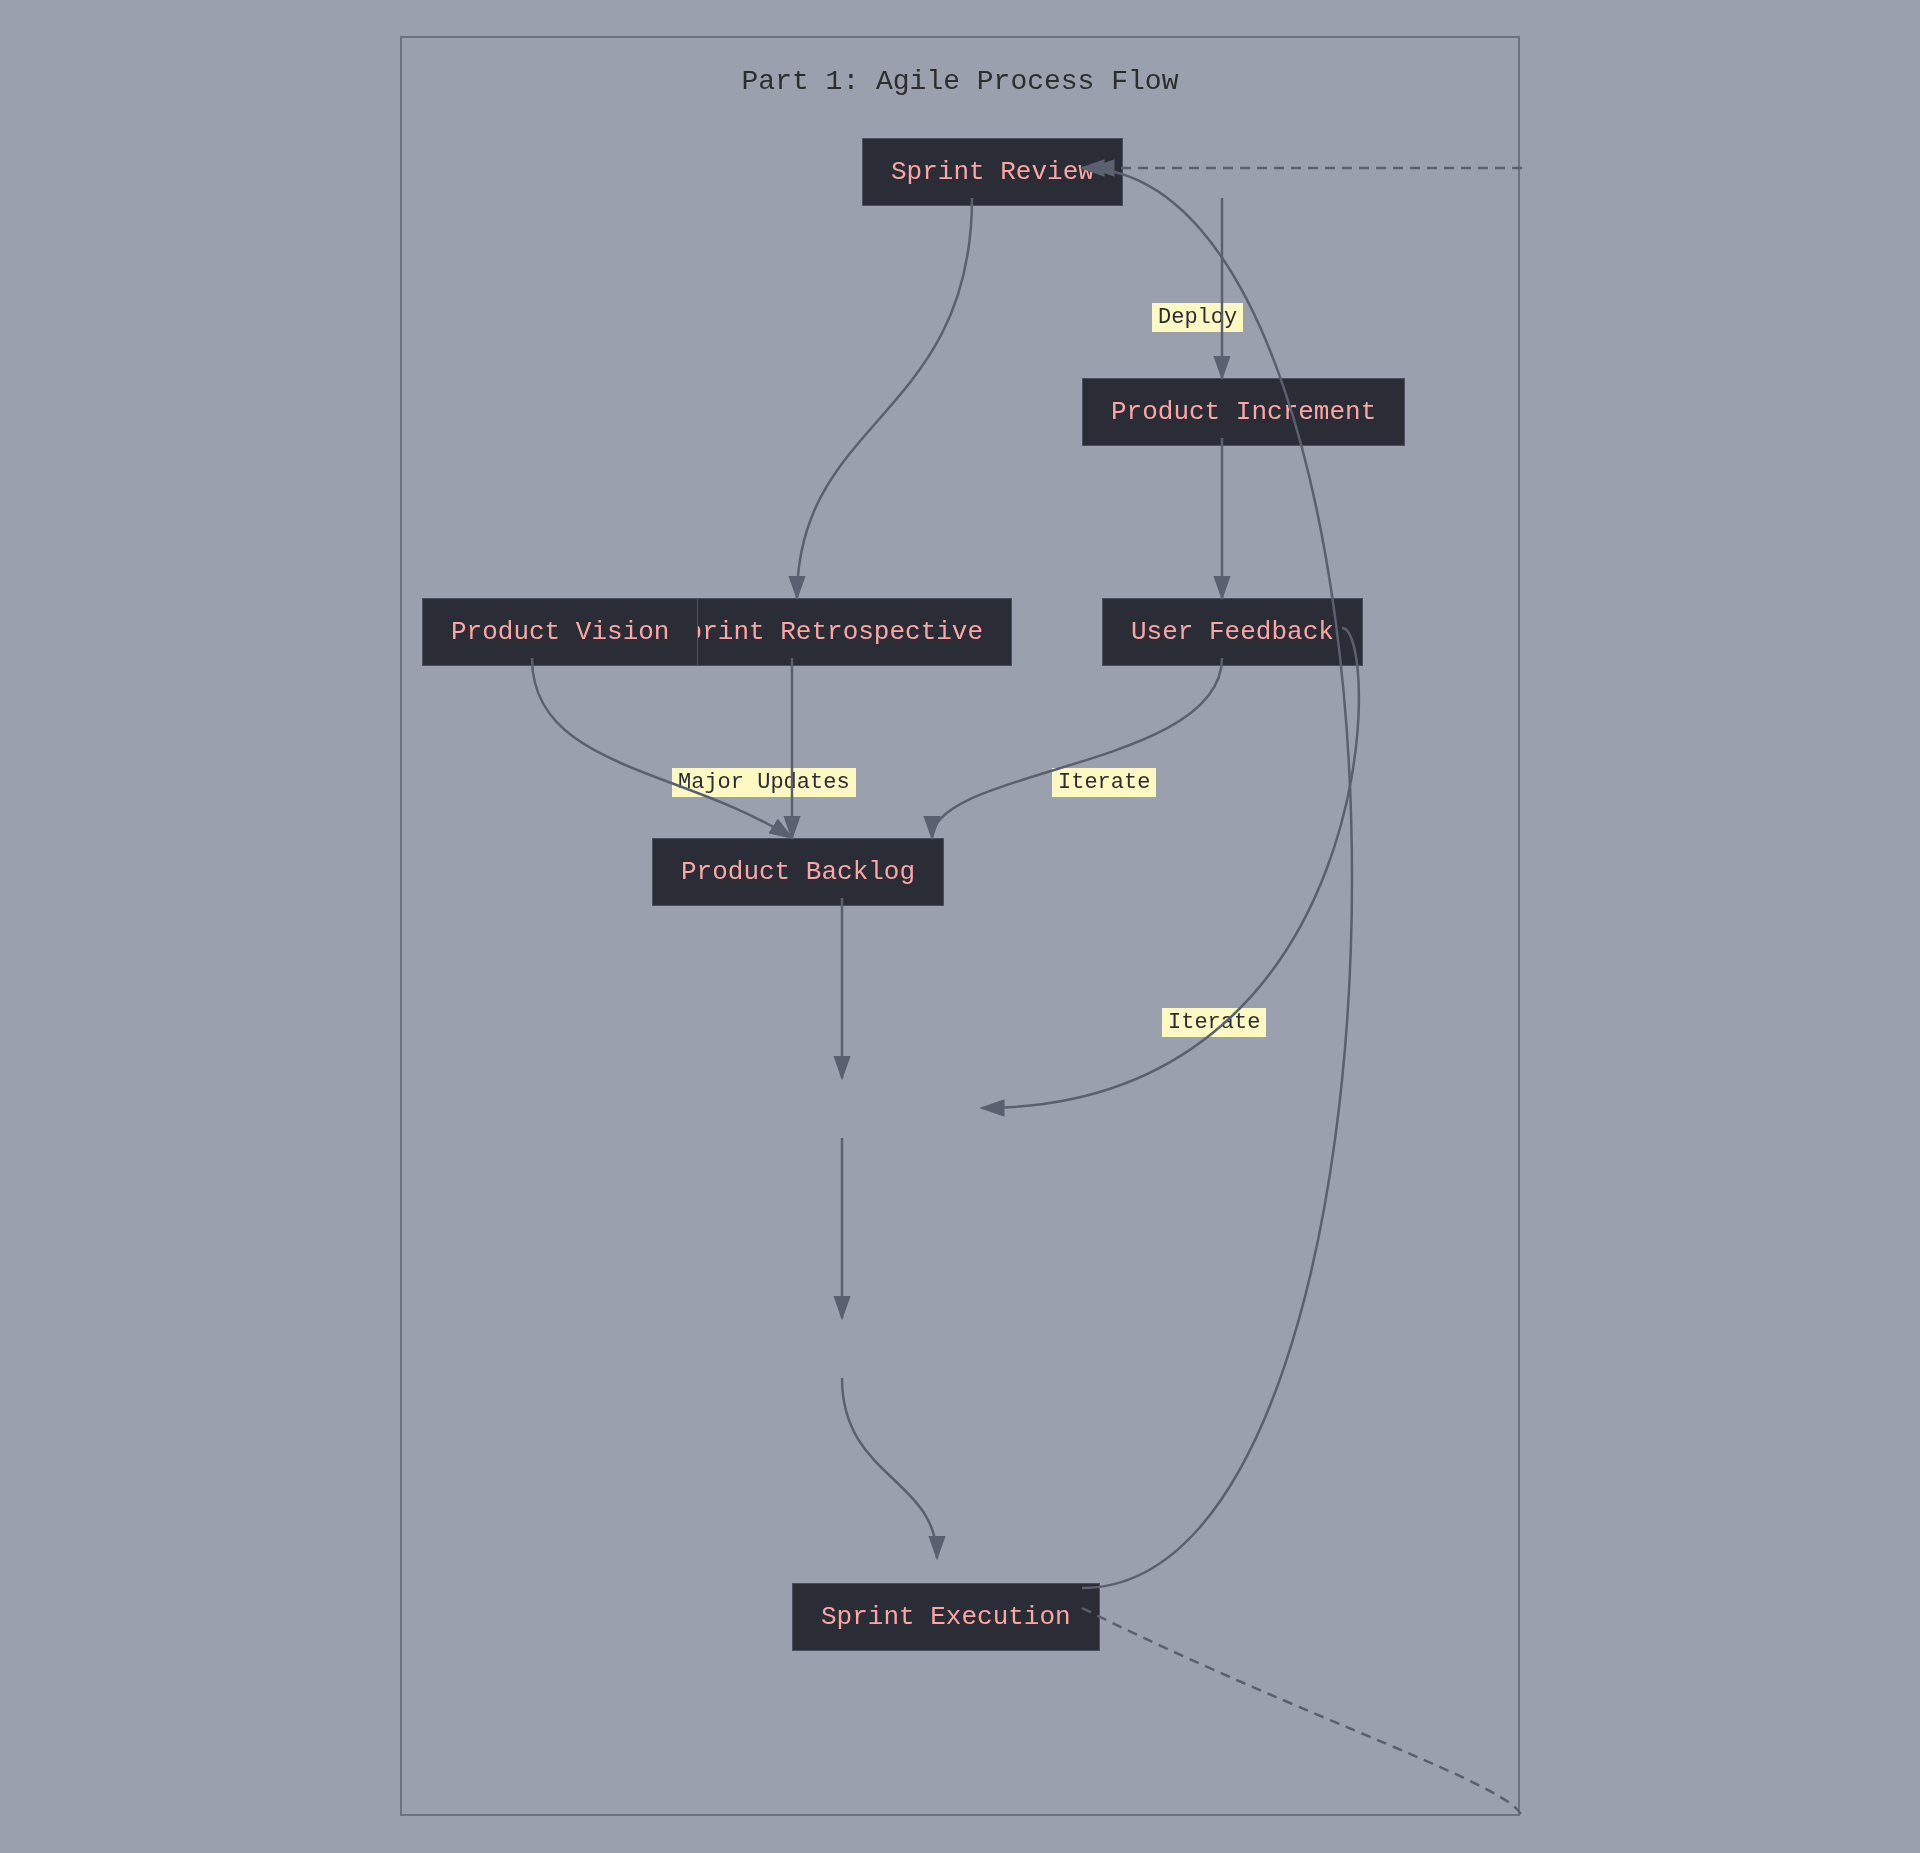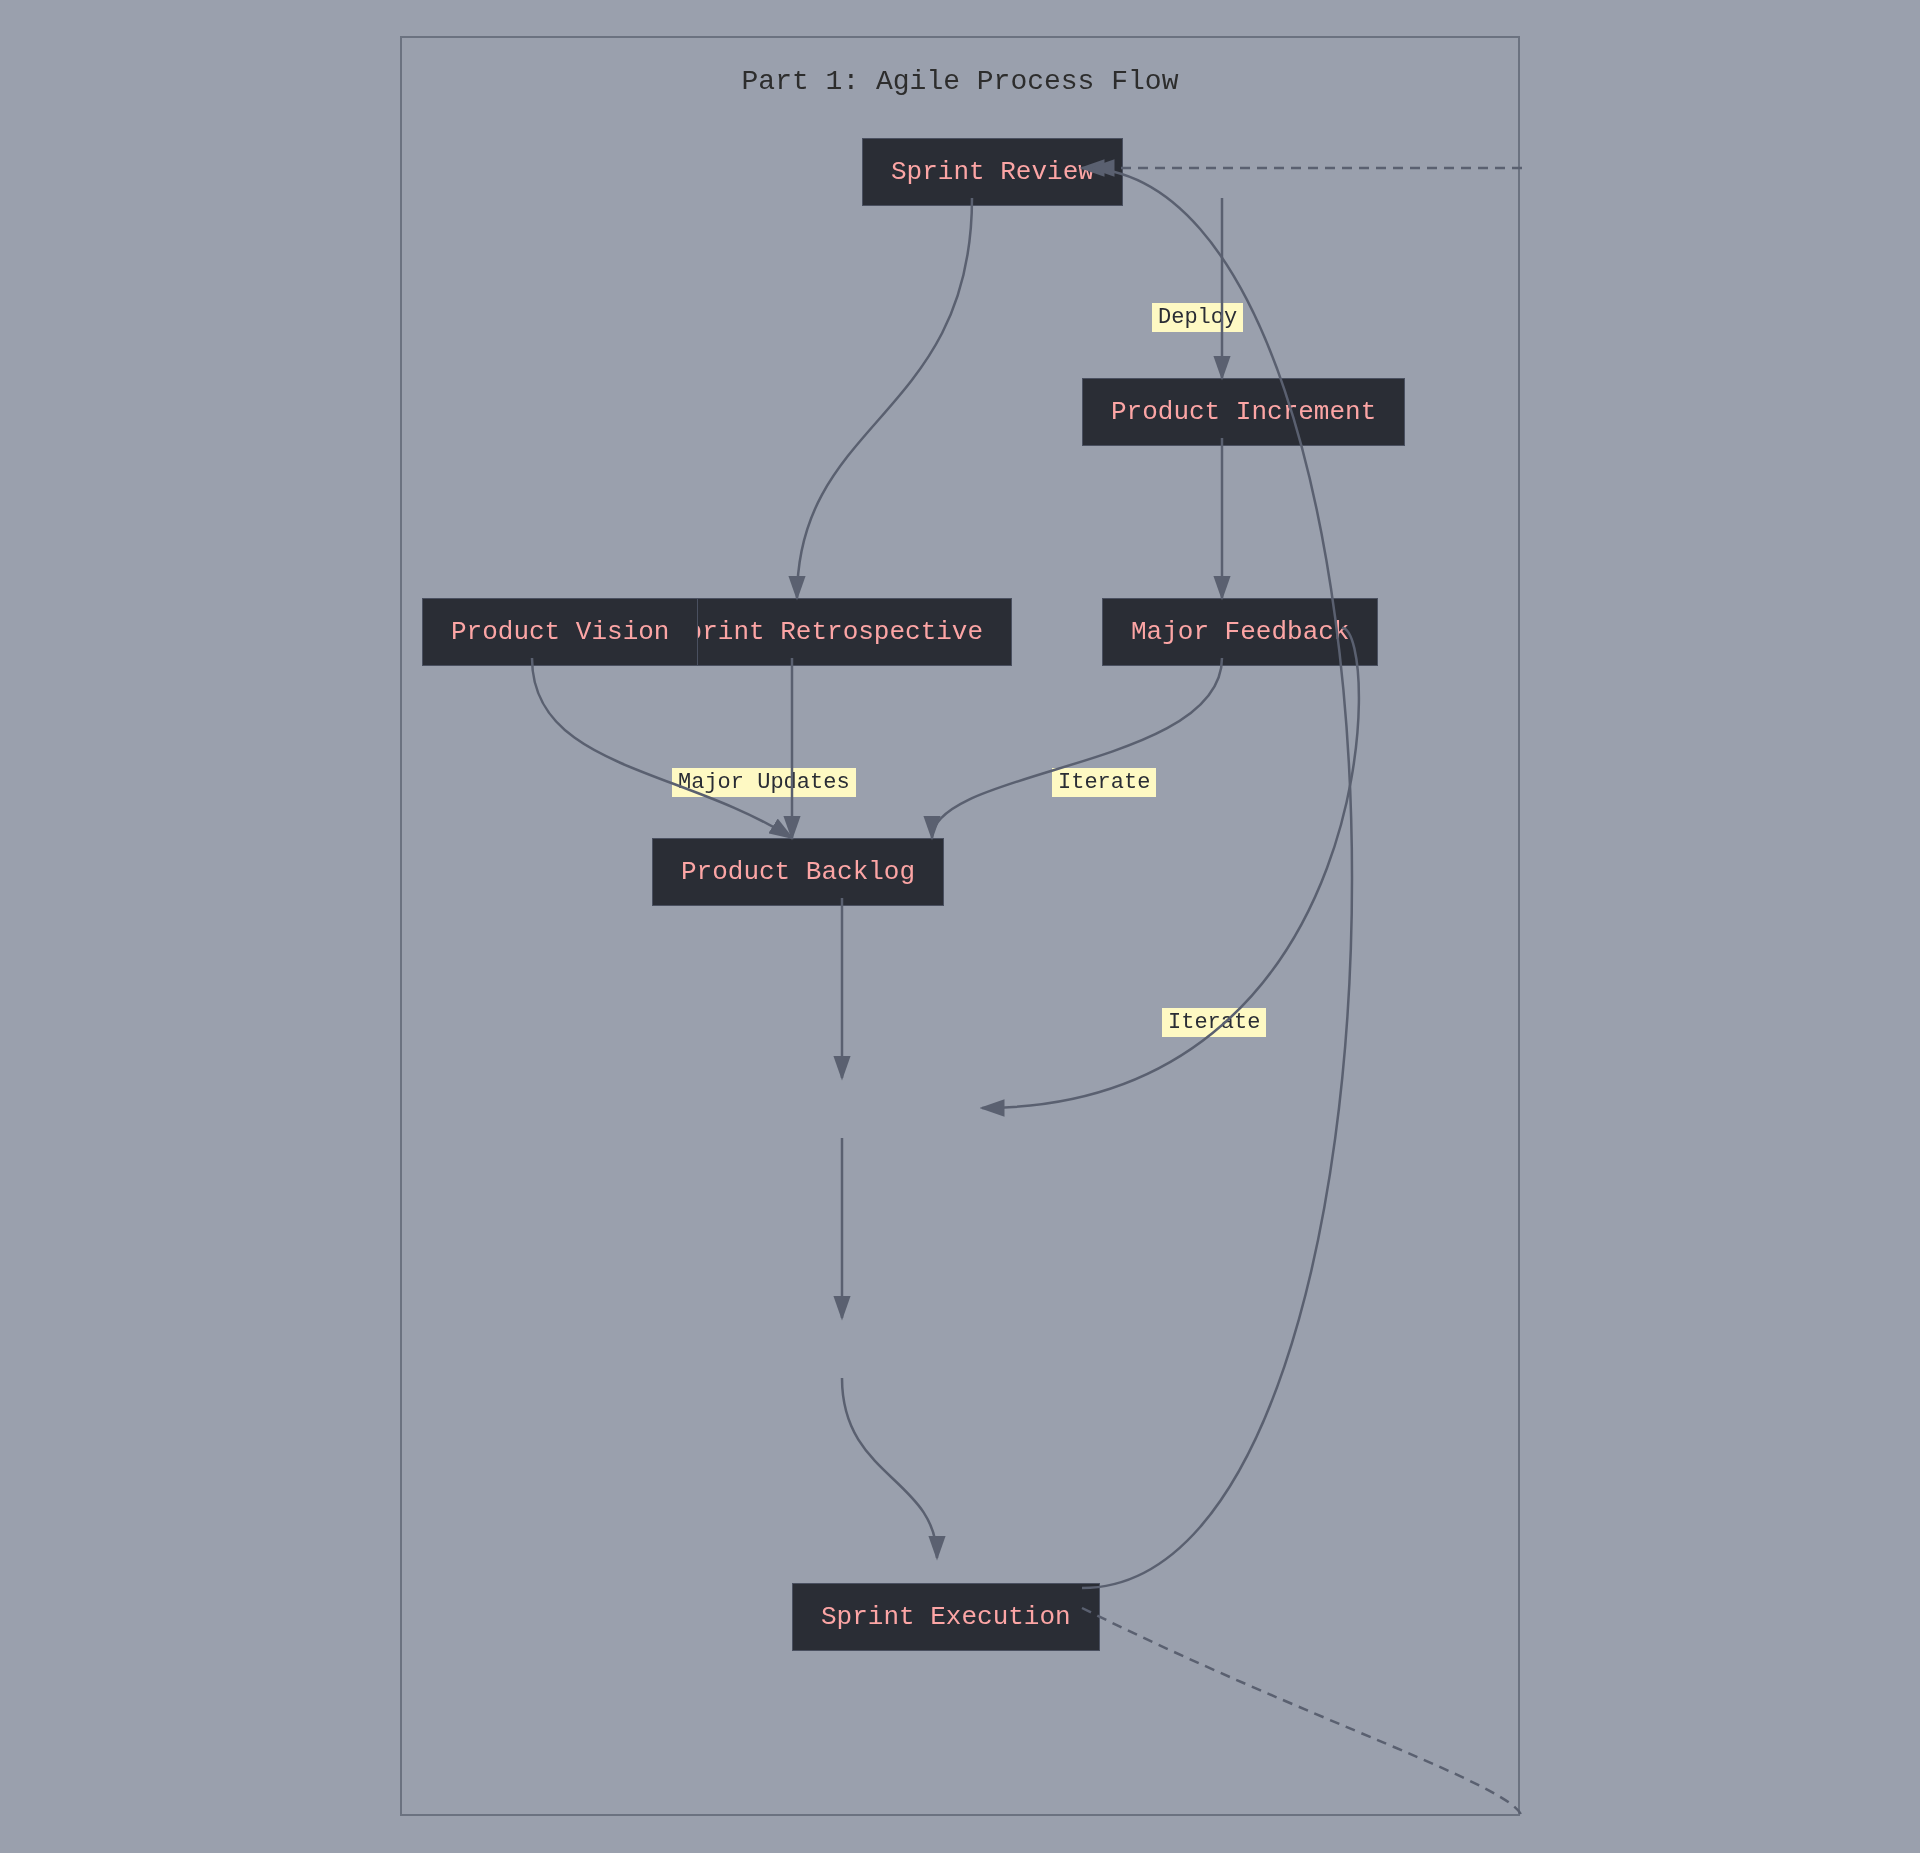--- a/index.html
+++ b/index.html
@@ -71,21 +71,21 @@
 </head>
 <body>
 
 <div class="diagram-container">
   <div class="diagram-title">Part 1: Agile Process Flow</div>
 
   <div class="node" style="left: 460px; top: 100px; min-width: 220px;">Sprint Review</div>
 
   <div class="node" style="left: 680px; top: 340px; min-width: 280px;">Product Increment</div>
 
-  <div class="node" style="left: 700px; top: 560px; min-width: 240px;">Major Feedback</div>
+  <div class="node" style="left: 700px; top: 560px; min-width: 240px;">User Feedback</div>
 
   <div class="node" style="left: 240px; top: 560px; min-width: 310px;">Sprint Retrospective</div>
 
   <div class="node" style="left: 20px; top: 560px; min-width: 220px;">Product Vision</div>
 
   <div class="node" style="left: 250px; top: 800px; min-width: 280px;">Product Backlog</div>
 
 
 
   <div class="node" style="left: 390px; top: 1520px; min-width: 290px; margin-top: 25px;">Sprint Execution</div>

